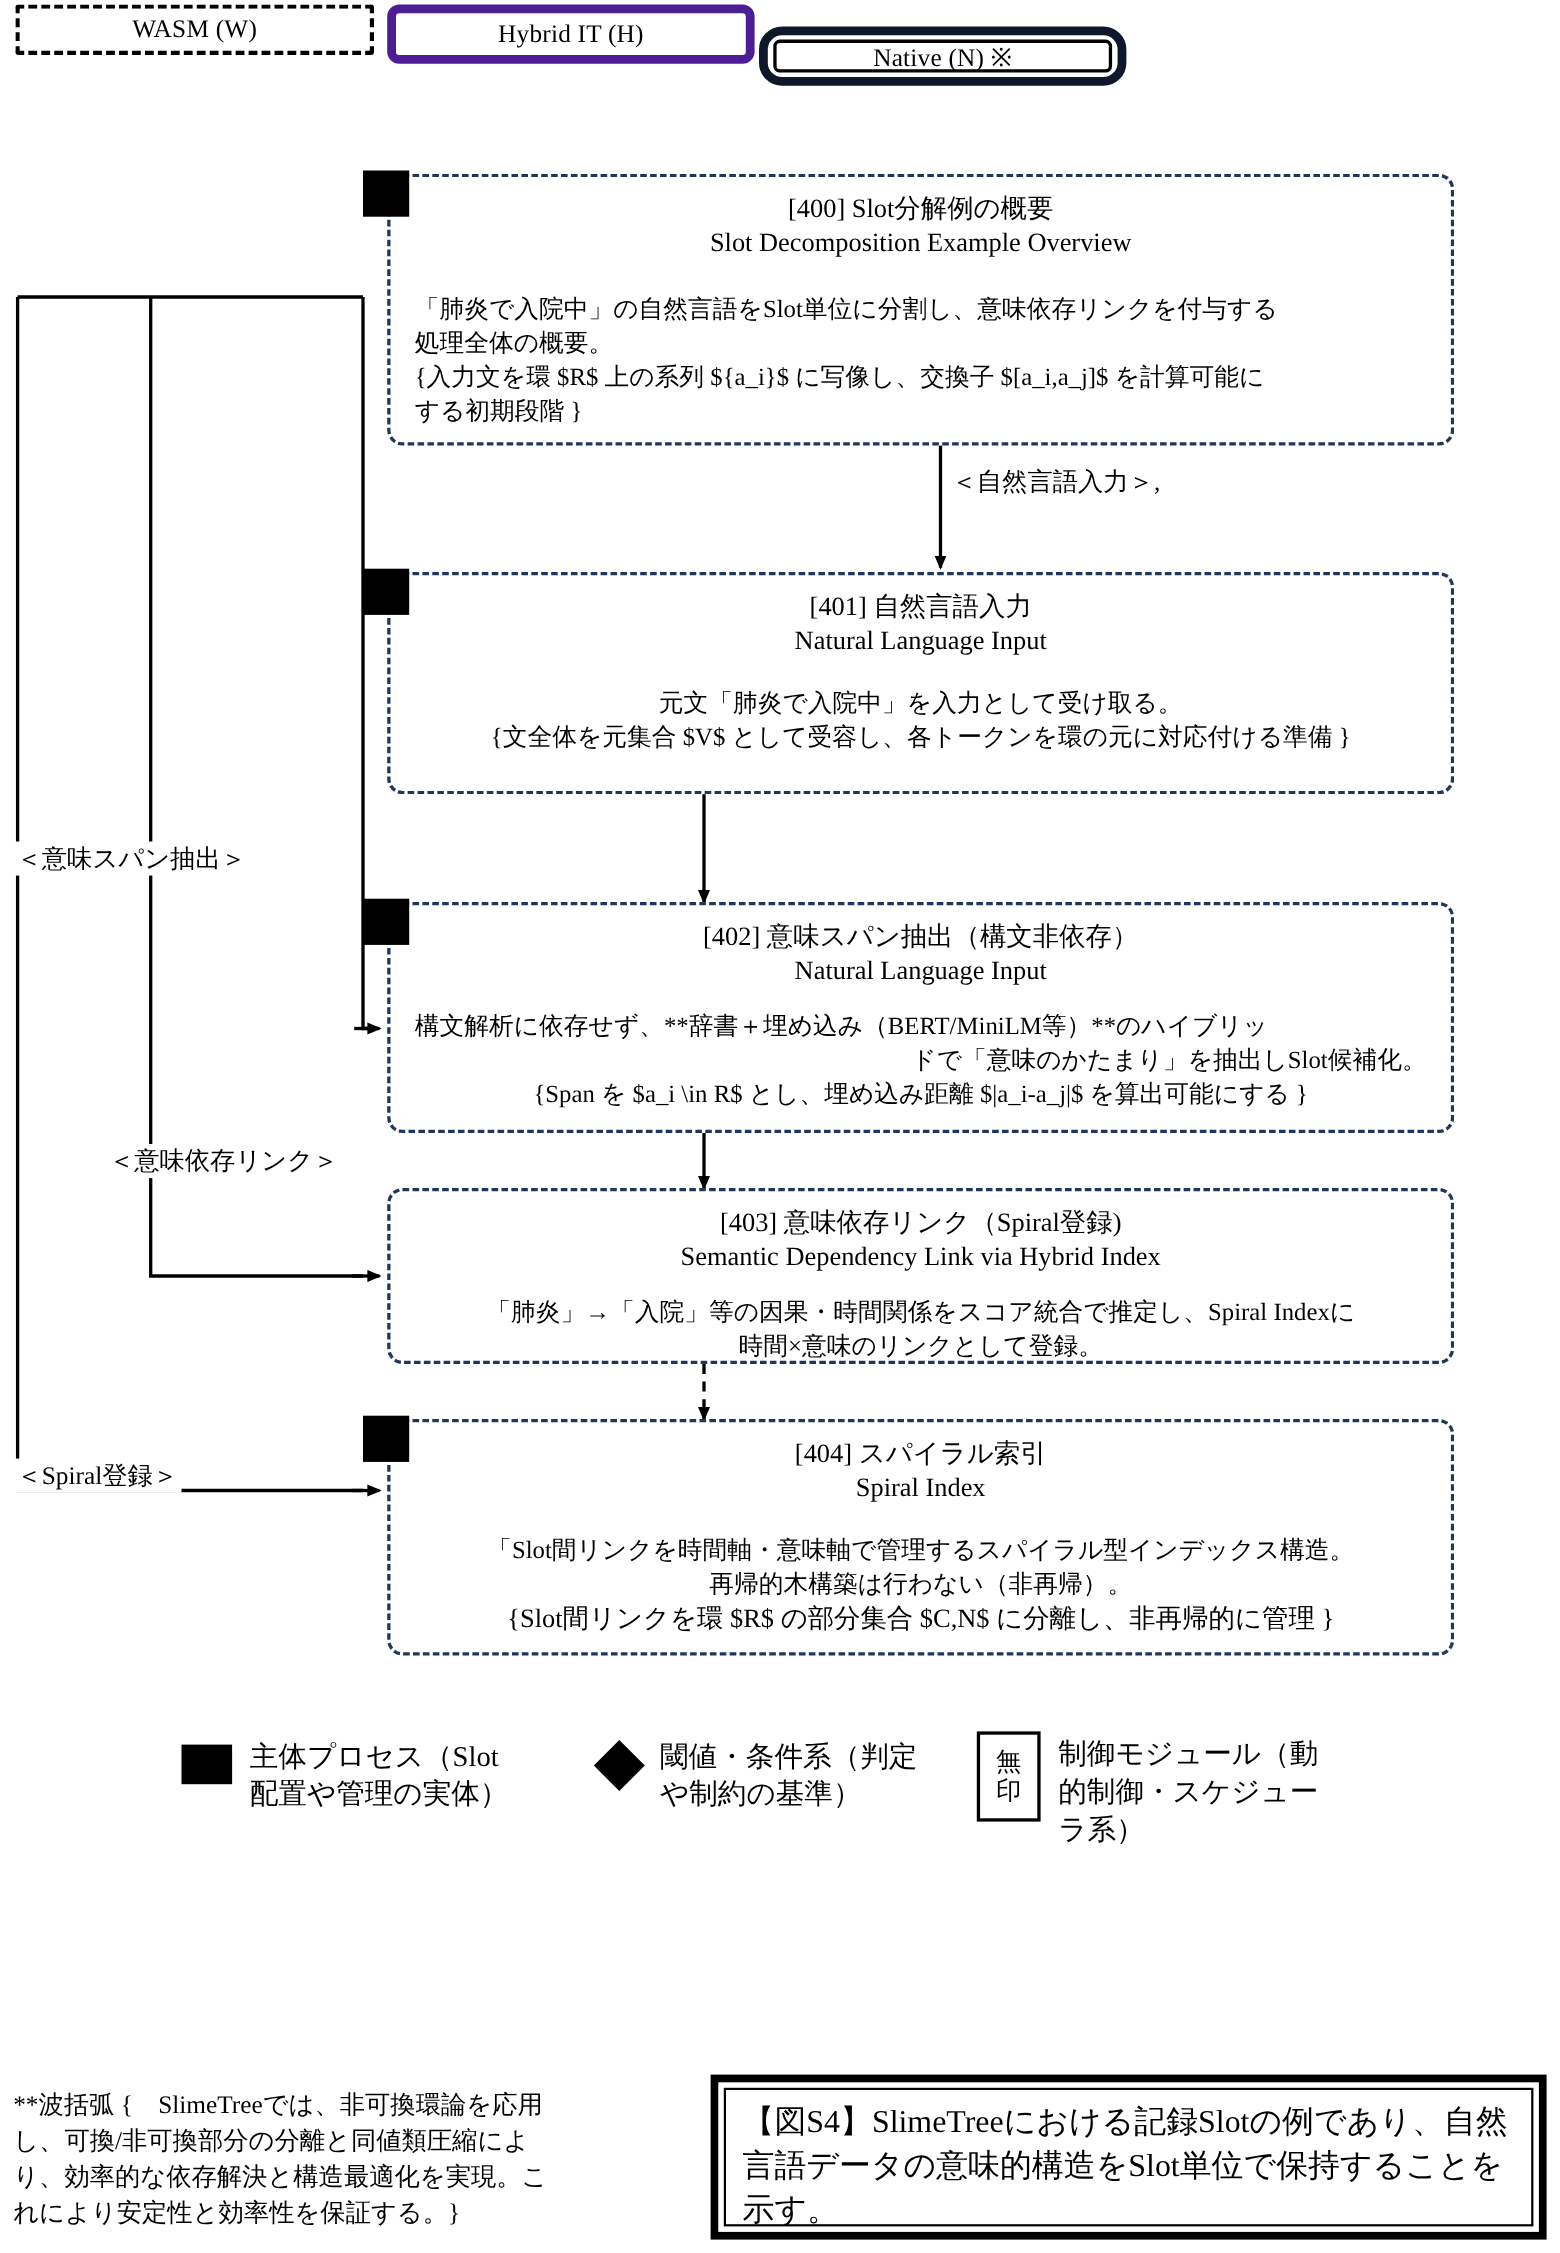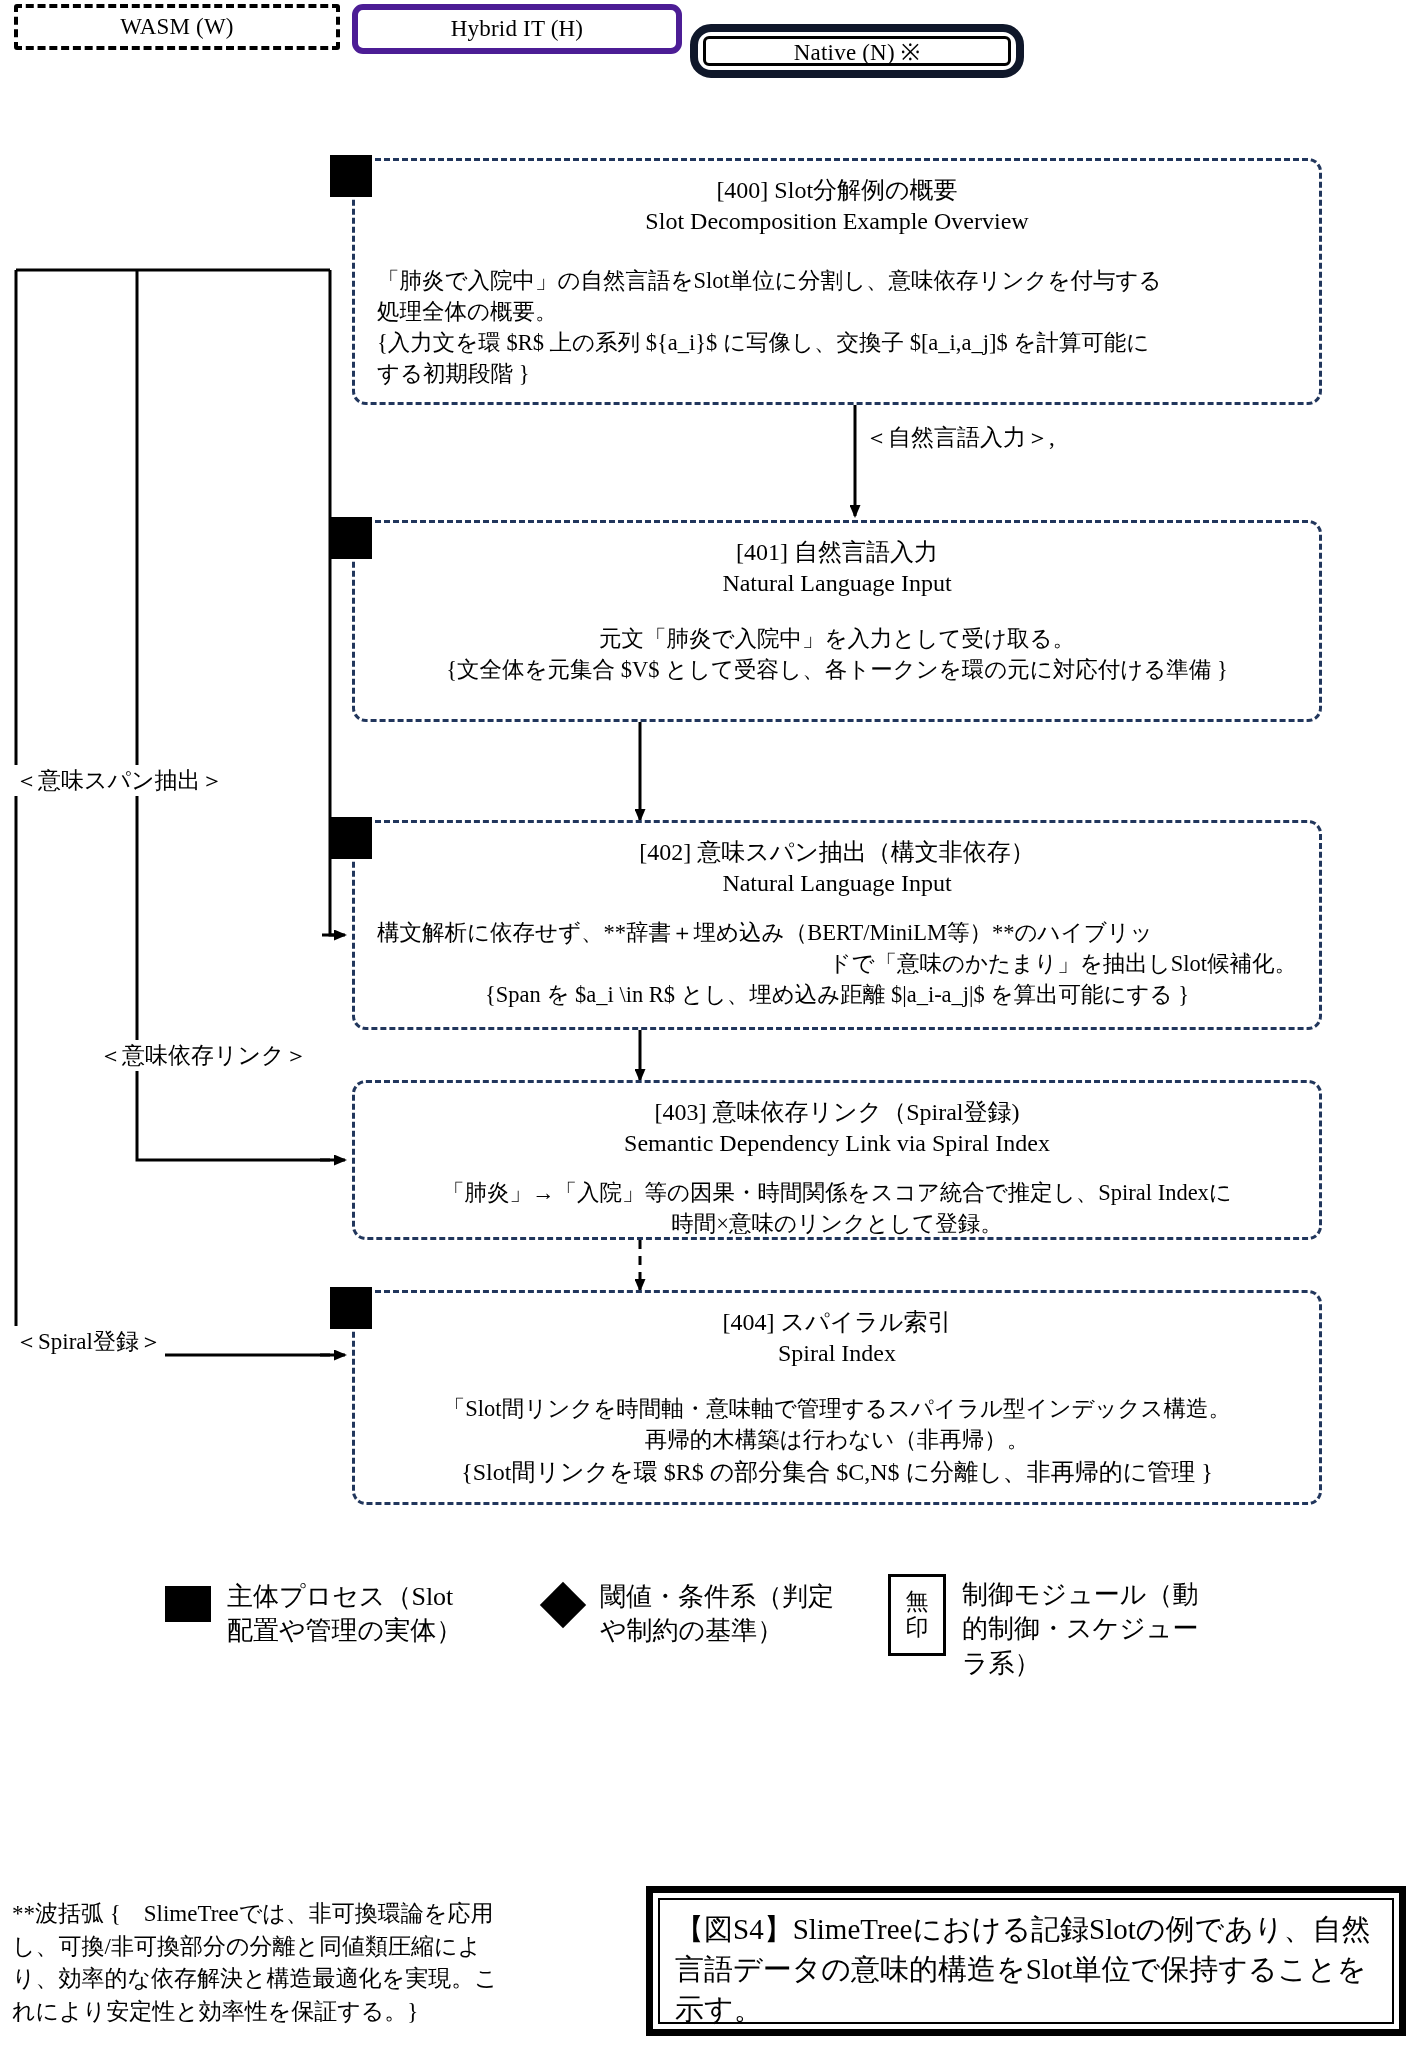--- a/index.html
+++ b/index.html
@@ -11,21 +11,21 @@
   .canvas{position:absolute;inset:0;}
 
   
   .toprow{position:absolute;left:0;top:0;width:1418px;height:58px;}
   .modebox{
     position:absolute;top:4px;height:38px;
     display:flex;align-items:center;justify-content:center;
     font-size:23px;letter-spacing:.2px;background:#fff;
   }
   .mode-wasm{left:14px;width:318px;border:4px dashed #000;border-radius:3px;}
-  .mode-hy{left:352px;width:318px;border:6px solid #4c1d95;border-radius:11px;}
+  .mode-hy{left:352px;width:318px;border:8px solid #4c1d95;border-radius:11px;}
   .mode-nat{left:690px;width:318px;border:8px solid #0f172a;border-radius:21px;margin-top:20px;}
   .mode-nat .inner{
     position:absolute;left:5px;top:4px;right:5px;bottom:4px;
     border:3px solid #000;border-radius:6px;
     display:flex;align-items:center;justify-content:center;
   }
 
   
   .pbox{
     position:absolute;border:3px dashed #21365c;border-radius:14px;
@@ -163,21 +163,21 @@
       <div style="text-align:right">ドで「意味のかたまり」を抽出しSlot候補化。</div>
       <div style="text-align:center">{Span を $a_i \in R$ とし、埋め込み距離 $|a_i-a_j|$ を算出可能にする }</div>
     </div>
   </div>
 
   <div class="edgelabel" style="left:96px;top:1040px;">＜意味依存リンク＞</div>
 
   <div class="pbox" style="left:352px;top:1080px;width:970px;height:160px;">
     <div class="ptitle">
       <div>[403] 意味依存リンク（Spiral登録)</div>
-      <div>Semantic Dependency Link via Spiral Index</div>
+      <div>Semantic Dependency Link via Hybrid Index</div>
     </div>
     <div class="pbody center" style="padding-top:20px;">
       <div>「肺炎」→「入院」等の因果・時間関係をスコア統合で推定し、Spiral Indexに</div>
       <div>時間×意味のリンクとして登録。</div>
     </div>
   </div>
 
   <div class="marker" style="left:330px;top:1287px;"></div>
   <div class="pbox" style="left:352px;top:1290px;width:970px;height:215px;">
     <div class="ptitle">

